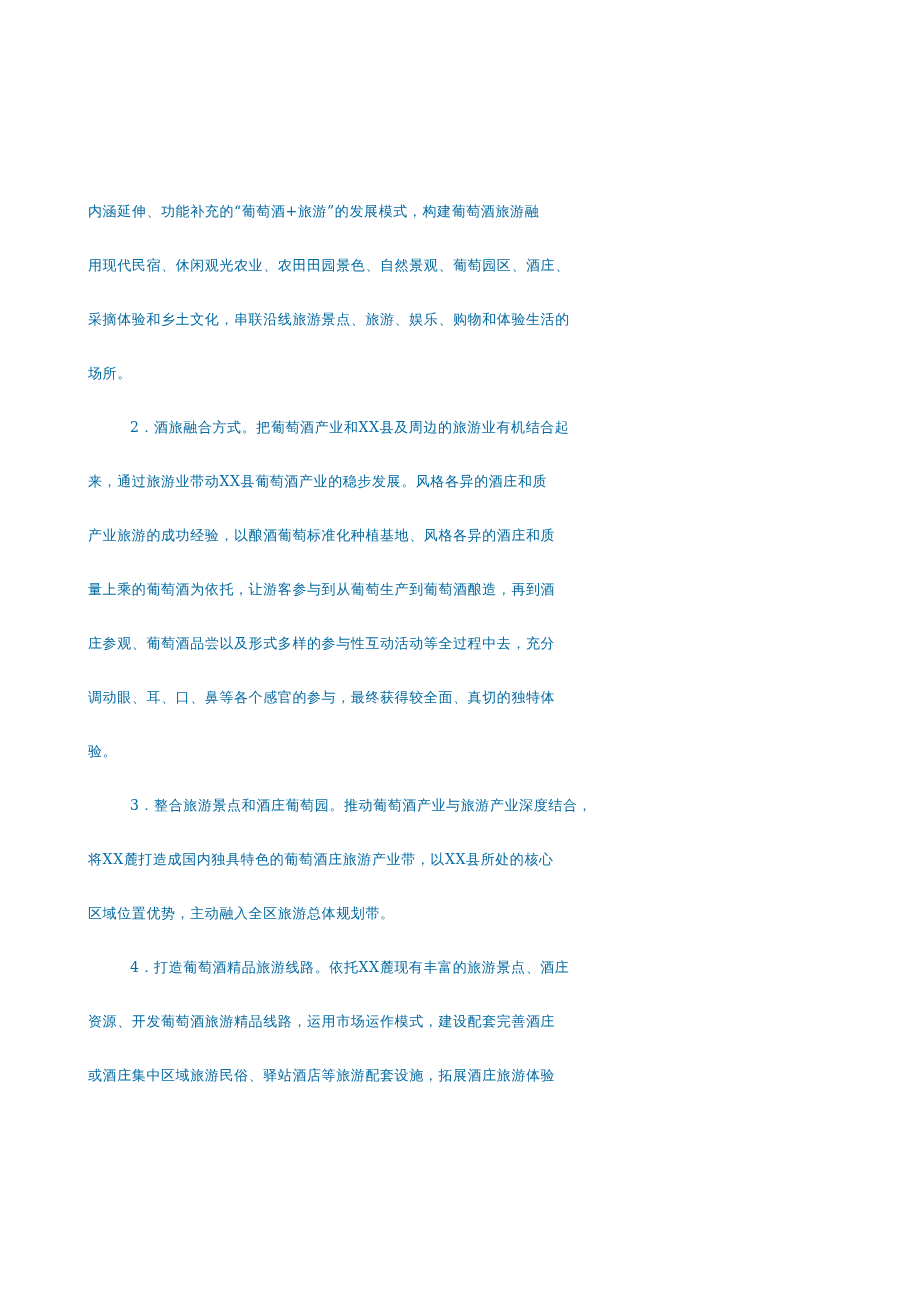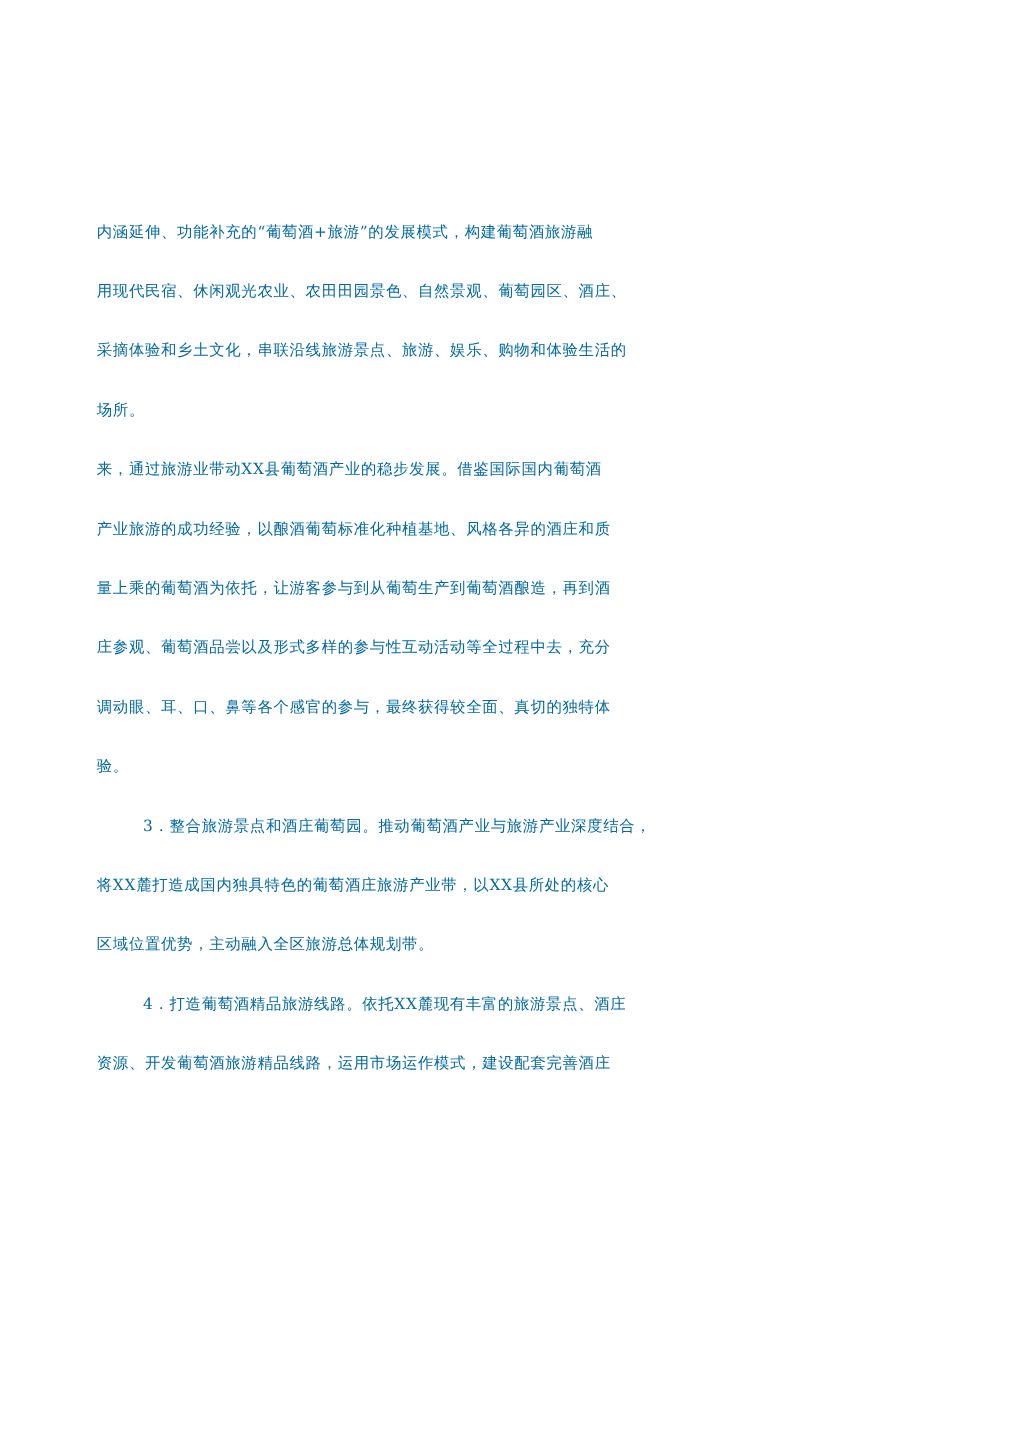--- a/index.html
+++ b/index.html
@@ -24,32 +24,34 @@
 <div class="page">
 
   <div class="para">
     <span class="line">内涵延伸、功能补充的“葡萄酒+旅游”的发展模式，构建葡萄酒旅游融</span>
     <span class="line">用现代民宿、休闲观光农业、农田田园景色、自然景观、葡萄园区、酒庄、</span>
     <span class="line">采摘体验和乡土文化，串联沿线旅游景点、旅游、娱乐、购物和体验生活的</span>
     <span class="line">场所。</span>
   </div>
 
   <div class="para">
-    <span class="line">来，通过旅游业带动XX县葡萄酒产业的稳步发展。借鉴国际国内葡萄酒</span>
+    <span class="line" style="padding-left:42px">2．酒旅融合方式。把葡萄酒产业和XX县及周边的旅游业有机结合起</span>
+    <span class="line">来，通过旅游业带动XX县葡萄酒产业的稳步发展。风格各异的酒庄和质</span>
     <span class="line">产业旅游的成功经验，以酿酒葡萄标准化种植基地、风格各异的酒庄和质</span>
     <span class="line">量上乘的葡萄酒为依托，让游客参与到从葡萄生产到葡萄酒酿造，再到酒</span>
     <span class="line">庄参观、葡萄酒品尝以及形式多样的参与性互动活动等全过程中去，充分</span>
     <span class="line">调动眼、耳、口、鼻等各个感官的参与，最终获得较全面、真切的独特体</span>
     <span class="line">验。</span>
   </div>
 
   <div class="para">
     <span class="line" style="padding-left:42px">3．整合旅游景点和酒庄葡萄园。推动葡萄酒产业与旅游产业深度结合，</span>
     <span class="line">将XX麓打造成国内独具特色的葡萄酒庄旅游产业带，以XX县所处的核心</span>
     <span class="line">区域位置优势，主动融入全区旅游总体规划带。</span>
   </div>
 
   <div class="para">
     <span class="line" style="padding-left:42px">4．打造葡萄酒精品旅游线路。依托XX麓现有丰富的旅游景点、酒庄</span>
     <span class="line">资源、开发葡萄酒旅游精品线路，运用市场运作模式，建设配套完善酒庄</span>
+    <span class="line">或酒庄集中区域旅游民俗、驿站酒店等旅游配套设施，拓展酒庄旅游体验</span>
   </div>
 
 </div>
 
 </body></html>

